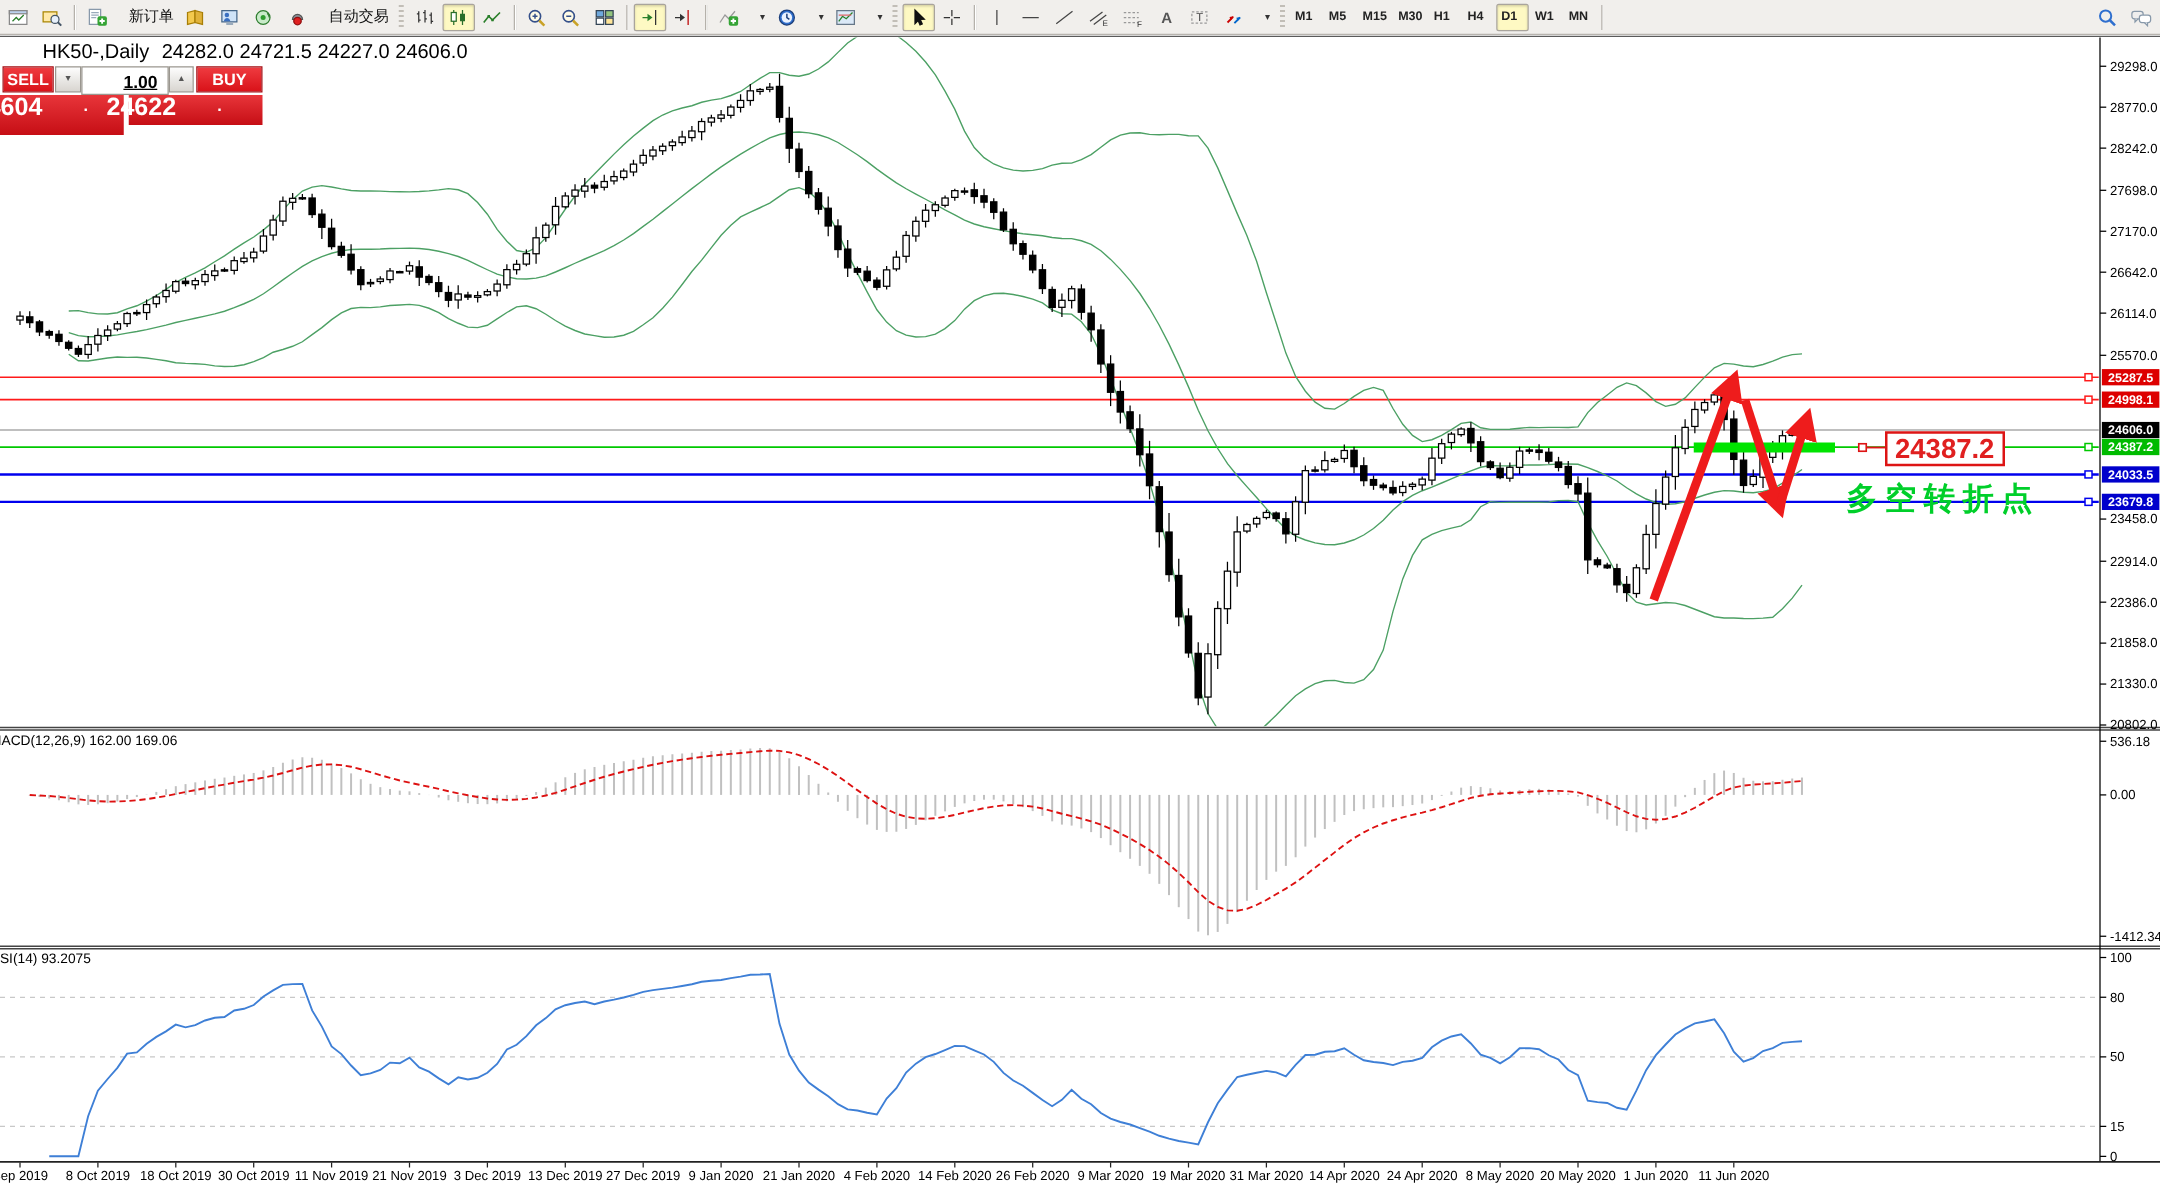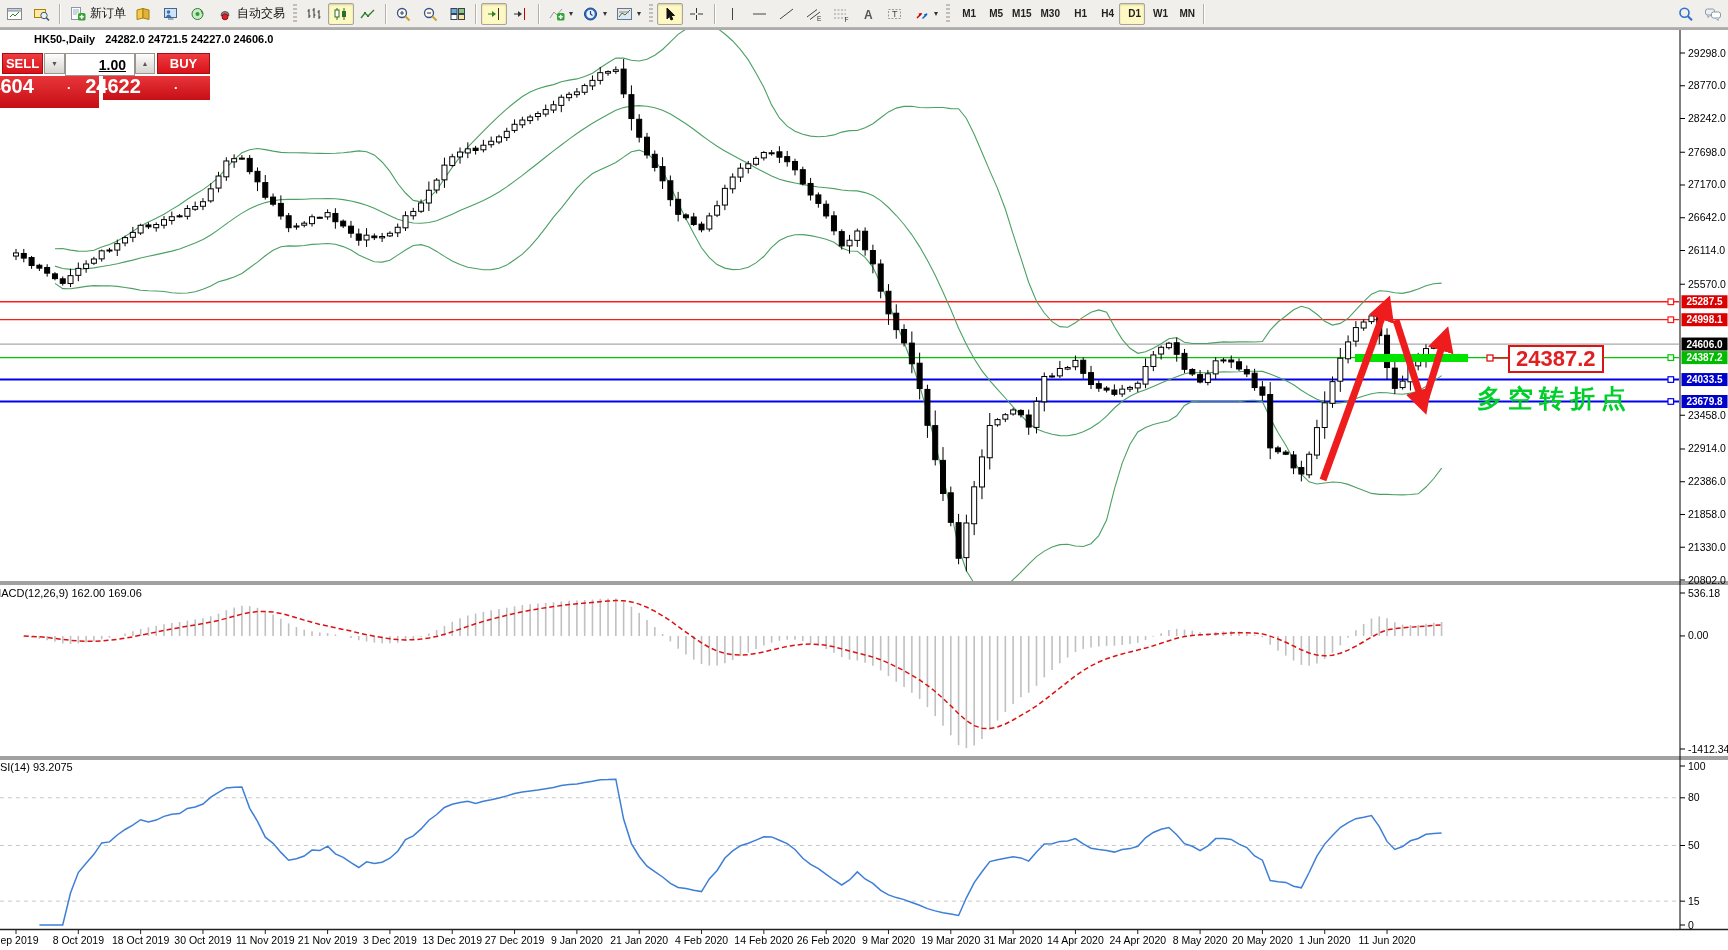--- a/index.html
+++ b/index.html
@@ -1,33 +1,33 @@
 <!DOCTYPE html>
 <html><head>
 <meta charset="utf-8">
 <style>
   html,body{margin:0;padding:0;width:1728px;height:950px;overflow:hidden;background:#fff;
     font-family:"Liberation Sans","DejaVu Sans",sans-serif;}
   #stage{position:relative;width:1728px;height:950px;}
   
   #toolbar{position:absolute;top:0;left:0;width:1724px;height:27px;background:#f1efec;
     border-bottom:1px solid #b8b4ae;display:flex;align-items:center;padding:0 2px;gap:1px;z-index:6;}
-  .tbtn{height:22px;min-width:24px;display:flex;align-items:center;justify-content:flex-end;
-    padding:0 3px;border:1px solid transparent;border-radius:2px;gap:3px;box-sizing:border-box;}
+  .tbtn{height:22px;min-width:24px;display:flex;align-items:center;justify-content:space-between;
+    padding:0 3px;border:1px solid transparent;border-radius:2px;gap:16px;box-sizing:border-box;}
   .tbtn.active{background:#fef9c3;border:1px solid #a9a49c;box-shadow:inset 0 1px 2px rgba(0,0,0,.18);}
   .tbtn.tf{min-width:26px;font-size:10px;color:#222;font-weight:600;}
   .tlabel{font-size:12px;color:#111;white-space:nowrap;}
   .caret{font-size:8px;color:#333;}
   .tsep{width:1px;height:20px;background:#b5b1aa;border-right:1px solid #fff;margin:0 3px;}
   .tgrip{width:4px;height:20px;margin:0 3px;
     background:repeating-linear-gradient(to bottom,#c2beb7 0 2px,transparent 2px 4px);}
   .spacer{flex:1;}
   
   .ov{position:absolute;z-index:4;}
-  #title{left:10px;top:33px;font-size:11px;font-weight:700;color:#000;padding-left:24px;}
+  #title{left:10px;top:33px;font-size:16px;font-weight:400;color:#000;padding-left:24px;}
   #title .ohlc{margin-left:10px;}
   .panelabel{font-size:11px;color:#000;z-index:4;}
   #macdlabel{left:-8px;top:587px;}
   #rsilabel{left:-8px;top:761px;}
   
   .redbtn{position:absolute;background:linear-gradient(#ef3b40,#d91219);color:#fff;font-weight:700;
     font-size:13px;display:flex;align-items:center;justify-content:center;border:1px solid #a50d12;
     box-sizing:border-box;z-index:5;}
   .spin{position:absolute;background:linear-gradient(#fdfdfd,#d8d5d0);border:1px solid #9a968f;
     color:#555;font-size:7px;display:flex;align-items:center;justify-content:center;box-sizing:border-box;z-index:5;}

